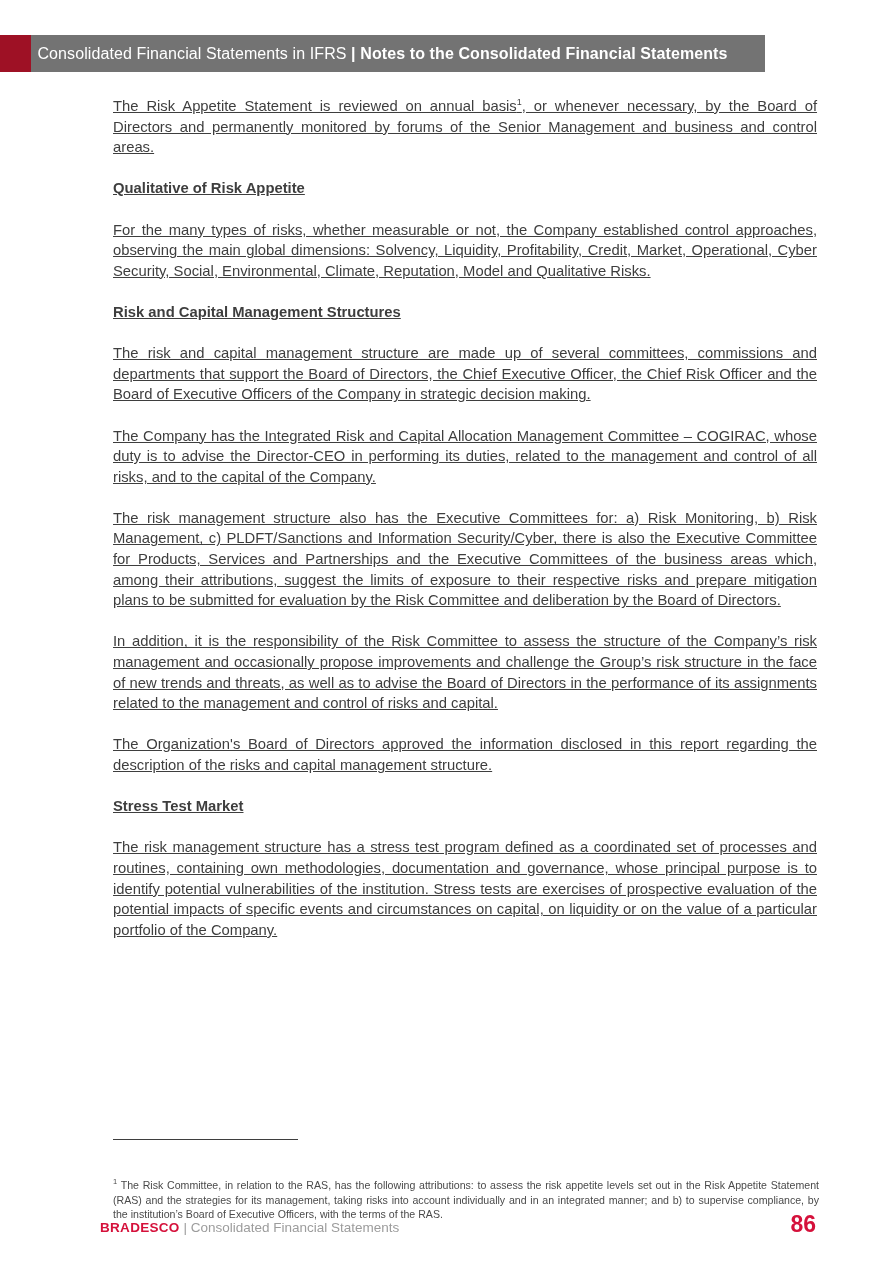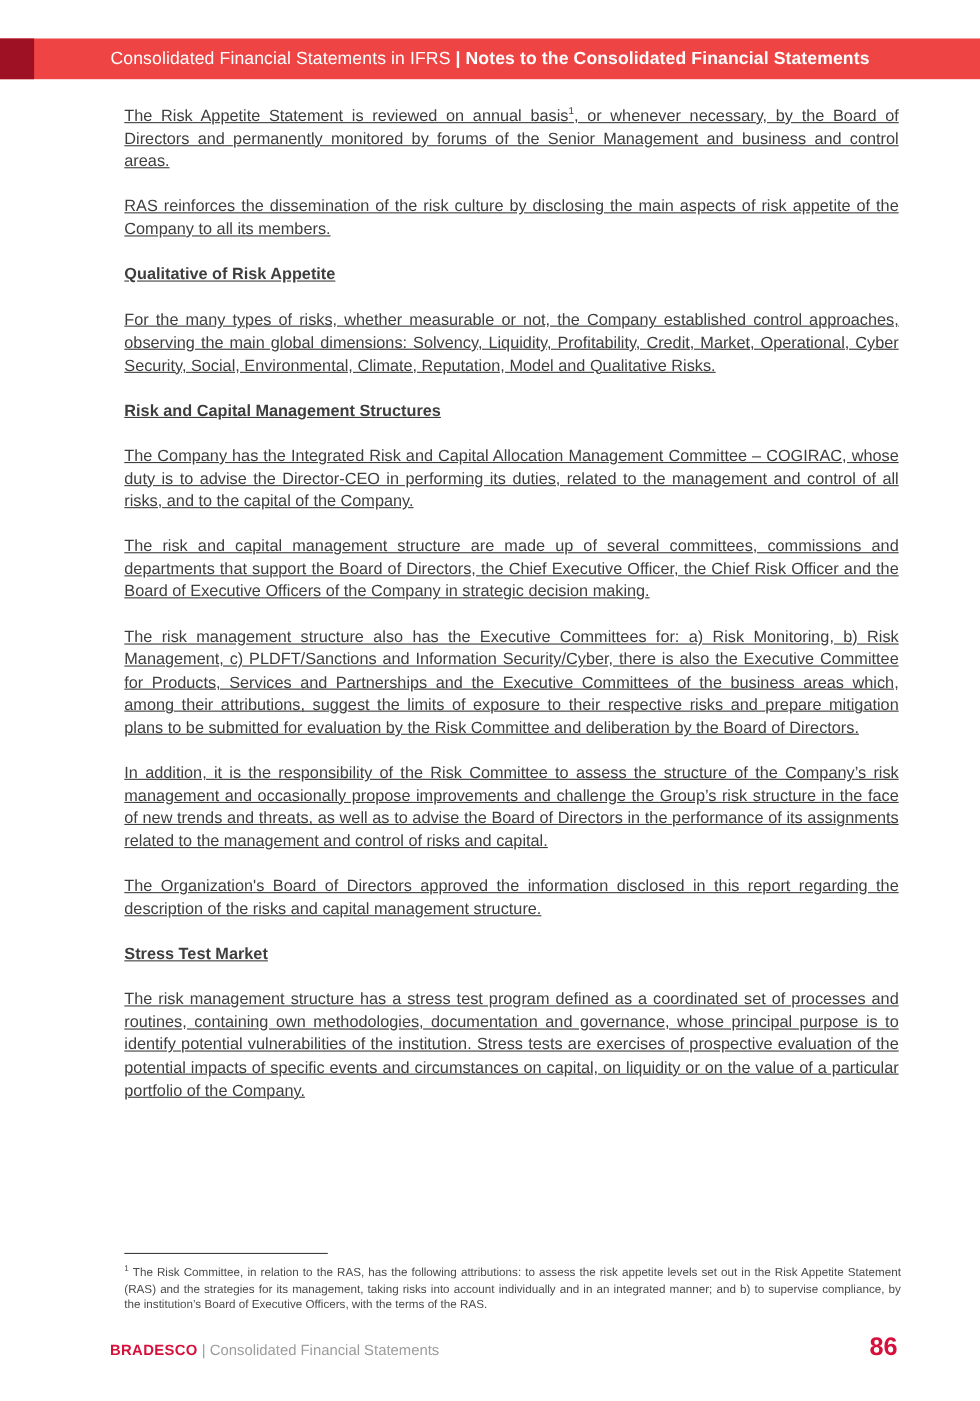--- a/index.html
+++ b/index.html
@@ -8,22 +8,22 @@
     width: 891px; height: 1274px;
     position: relative;
     overflow: hidden;
     font-family: "Liberation Sans", sans-serif;
     -webkit-font-smoothing: antialiased;
   }
 
   
   .banner {
     position: absolute; top: 35px; left: 0;
-    width: 891px; height: 37px;
-    background: #ef4444;
+    width: 765px; height: 37px;
+    background: #737373;
     display: flex; align-items: center; justify-content: center;
   }
   .banner-accent {
     position: absolute; left: 0; top: 0;
     width: 31px; height: 100%;
     background: #9e1125;
   }
   .banner-title {
     color: #ffffff; font-size: 16px;
     white-space: nowrap; letter-spacing: 0.1px;
@@ -43,21 +43,21 @@
   .content h3 { font-size: 14.8px; font-weight: 700; text-align: left; }
   .content sup { font-size: 9px; line-height: 0; vertical-align: super; }
 
   
   .footnote-rule {
     position: absolute; left: 113px; top: 1139px;
     width: 185px; height: 0;
     border-top: 1.5px solid #3e3e3e;
   }
   .footnote {
-    position: absolute; left: 113px; top: 1150px;
+    position: absolute; left: 113px; top: 1178px;
     width: 706px;
     font-size: 10.6px; line-height: 14.6px;
     color: #4a4a4a;
     text-align: justify;
   }
   .footnote sup { font-size: 7.5px; line-height: 0; vertical-align: super; }
 
   
   .footer {
     position: absolute; left: 75px; top: 1211px;
@@ -77,31 +77,30 @@
   <header class="banner">
     <div class="banner-accent"></div>
     <div class="banner-title">
       <span class="banner-regular">Consolidated Financial Statements in IFRS </span><span class="banner-bold">| Notes to the Consolidated Financial Statements</span>
     </div>
   </header>
 
   <main class="content">
     <p><span>The Risk Appetite Statement is reviewed on annual basis</span><sup>1</sup><span>, or whenever necessary, by the Board of Directors and permanently monitored by forums of the Senior Management and business and control areas.</span></p>
 
-    <p>RAS reinforces the dissemination of the risk culture by disclosing the main aspects of risk appetite of the Company to all its members.</p>
 
     <h3>Qualitative of Risk Appetite</h3>
 
     <p>For the many types of risks, whether measurable or not, the Company established control approaches, observing the main global dimensions: Solvency, Liquidity, Profitability, Credit, Market, Operational, Cyber Security, Social, Environmental, Climate, Reputation, Model and Qualitative Risks.</p>
 
     <h3>Risk and Capital Management Structures</h3>
 
+    <p>The risk and capital management structure are made up of several committees, commissions and departments that support the Board of Directors, the Chief Executive Officer, the Chief Risk Officer and the Board of Executive Officers of the Company in strategic decision making.</p>
+
     <p>The Company has the Integrated Risk and Capital Allocation Management Committee – COGIRAC, whose duty is to advise the Director-CEO in performing its duties, related to the management and control of all risks, and to the capital of the Company.</p>
-
-    <p>The risk and capital management structure are made up of several committees, commissions and departments that support the Board of Directors, the Chief Executive Officer, the Chief Risk Officer and the Board of Executive Officers of the Company in strategic decision making.</p>
 
     <p>The risk management structure also has the Executive Committees for: a) Risk Monitoring, b) Risk Management, c) PLDFT/Sanctions and Information Security/Cyber, there is also the Executive Committee for Products, Services and Partnerships and the Executive Committees of the business areas which, among their attributions, suggest the limits of exposure to their respective risks and prepare mitigation plans to be submitted for evaluation by the Risk Committee and deliberation by the Board of Directors.</p>
 
     <p>In addition, it is the responsibility of the Risk Committee to assess the structure of the Company’s risk management and occasionally propose improvements and challenge the Group’s risk structure in the face of new trends and threats, as well as to advise the Board of Directors in the performance of its assignments related to the management and control of risks and capital.</p>
 
     <p>The Organization's Board of Directors approved the information disclosed in this report regarding the description of the risks and capital management structure.</p>
 
     <h3>Stress Test Market</h3>
 
     <p>The risk management structure has a stress test program defined as a coordinated set of processes and routines, containing own methodologies, documentation and governance, whose principal purpose is to identify potential vulnerabilities of the institution. Stress tests are exercises of prospective evaluation of the potential impacts of specific events and circumstances on capital, on liquidity or on the value of a particular portfolio of the Company.</p>

